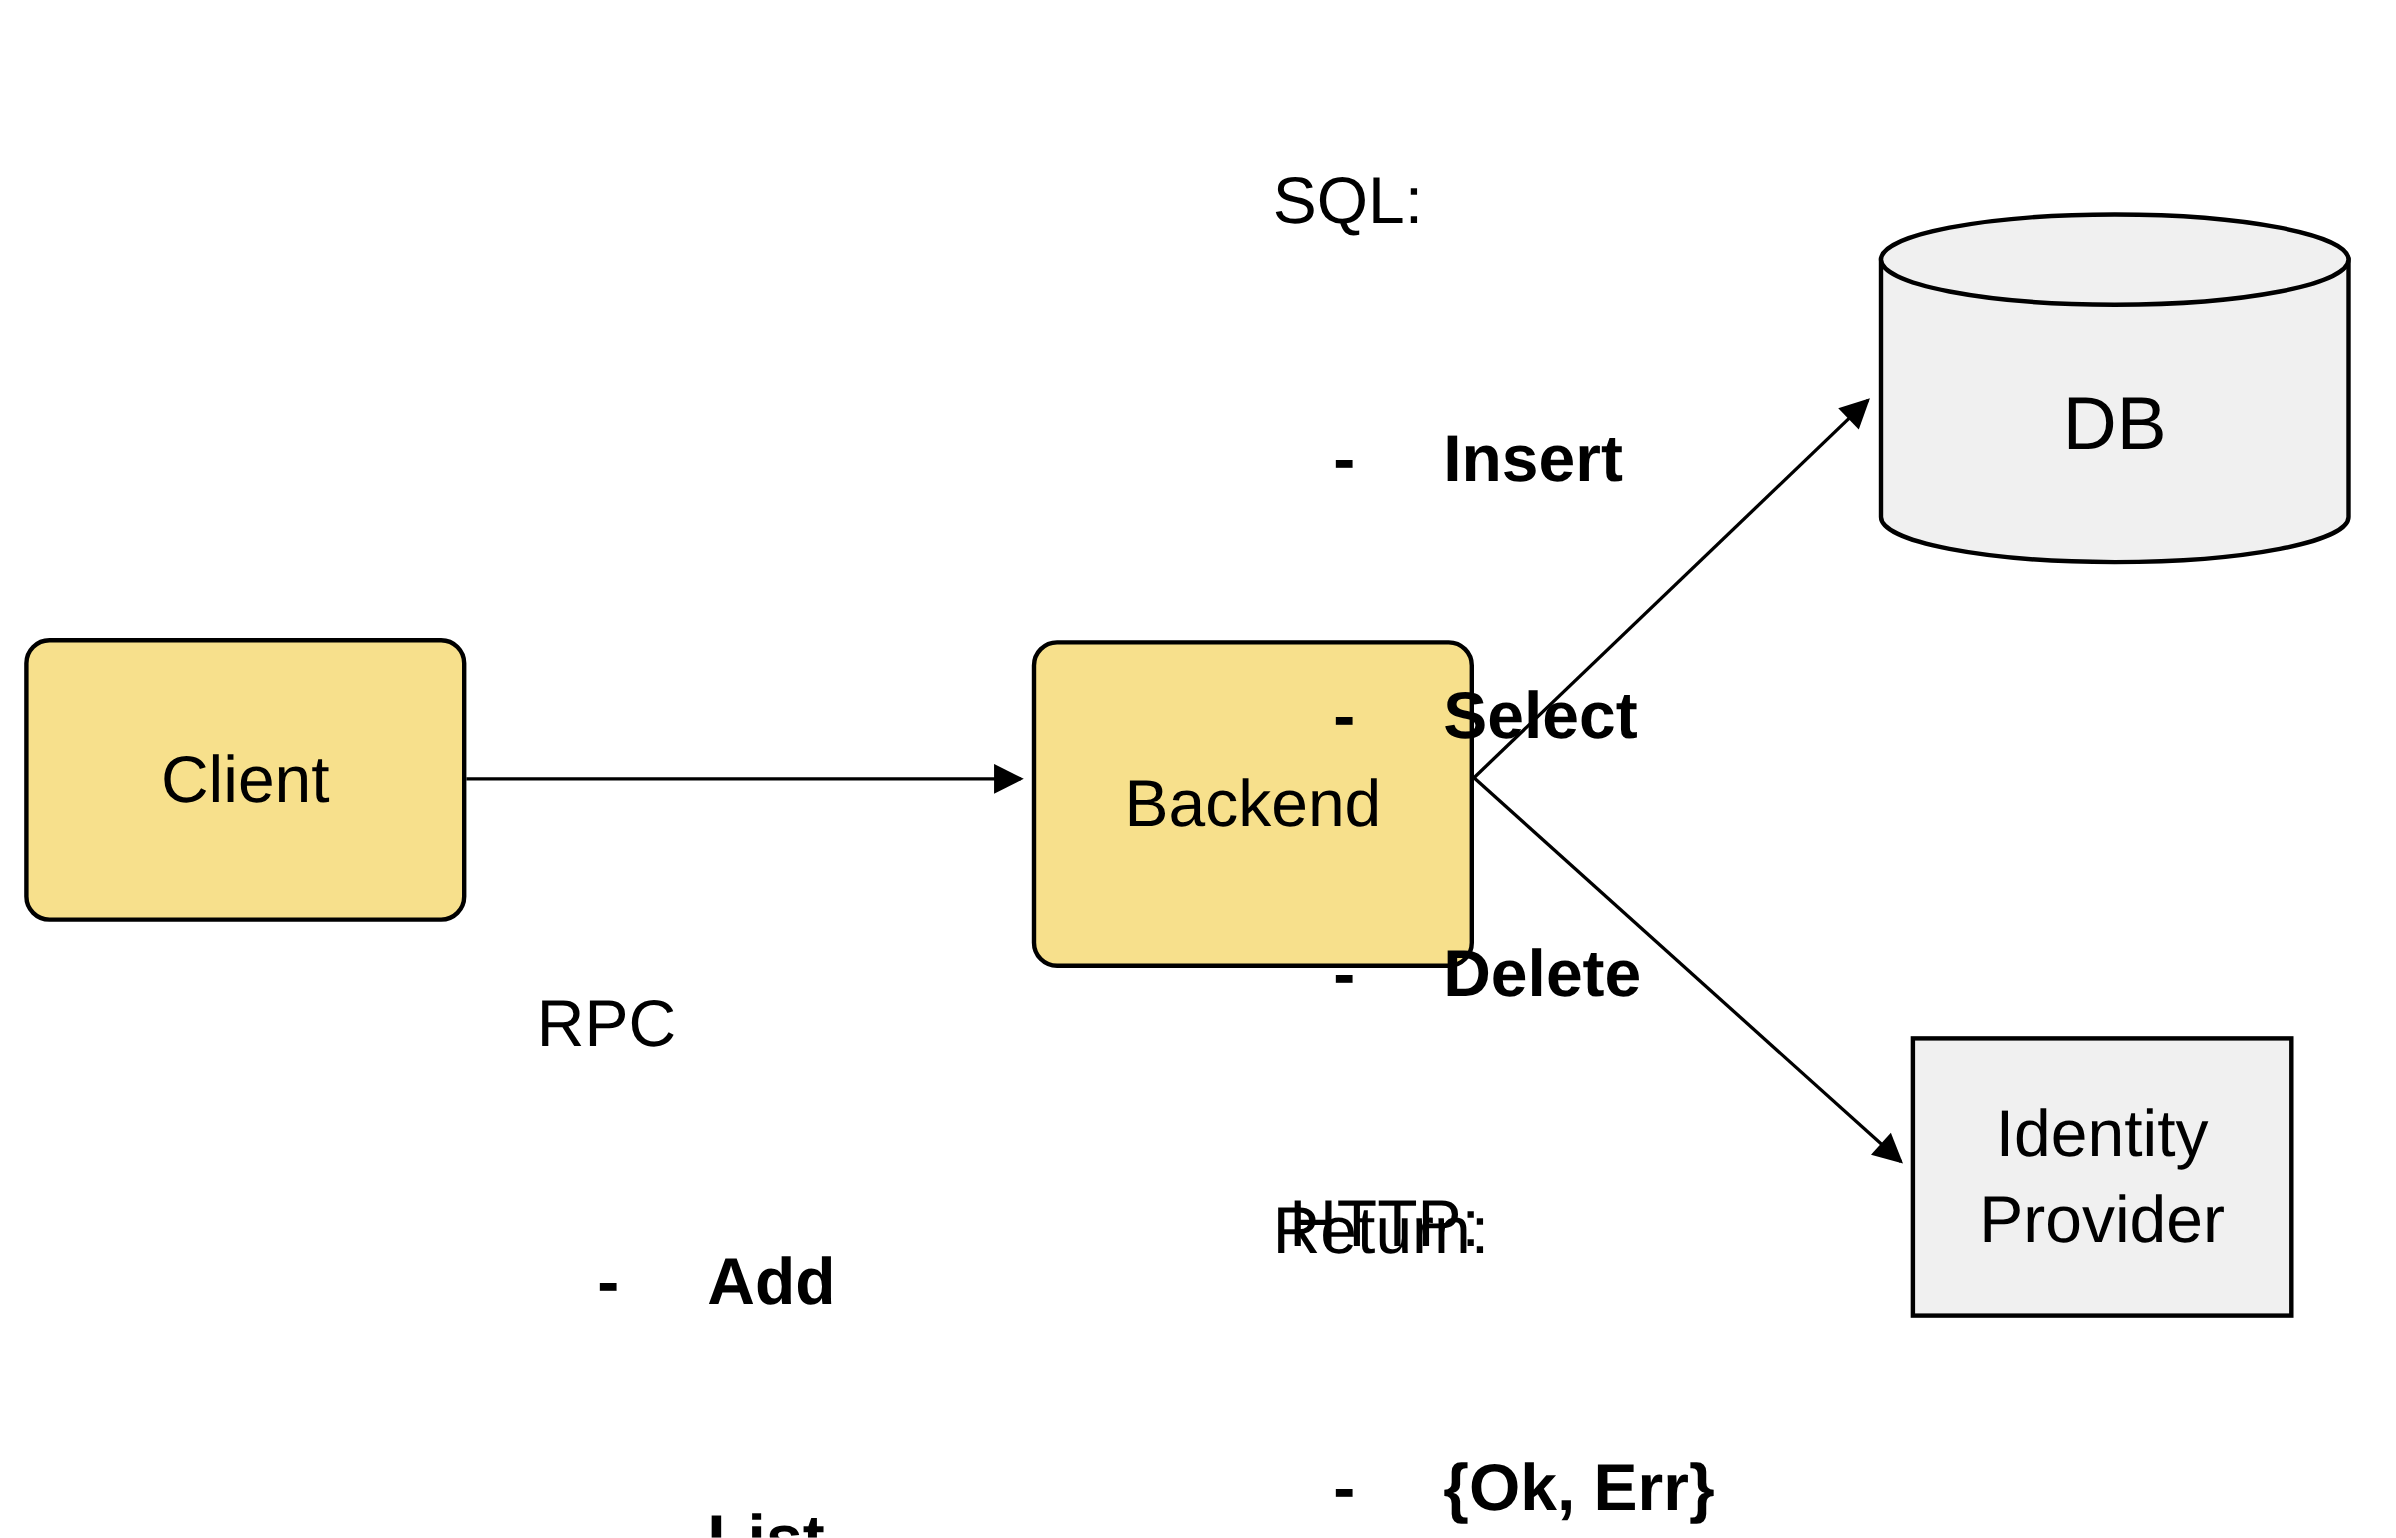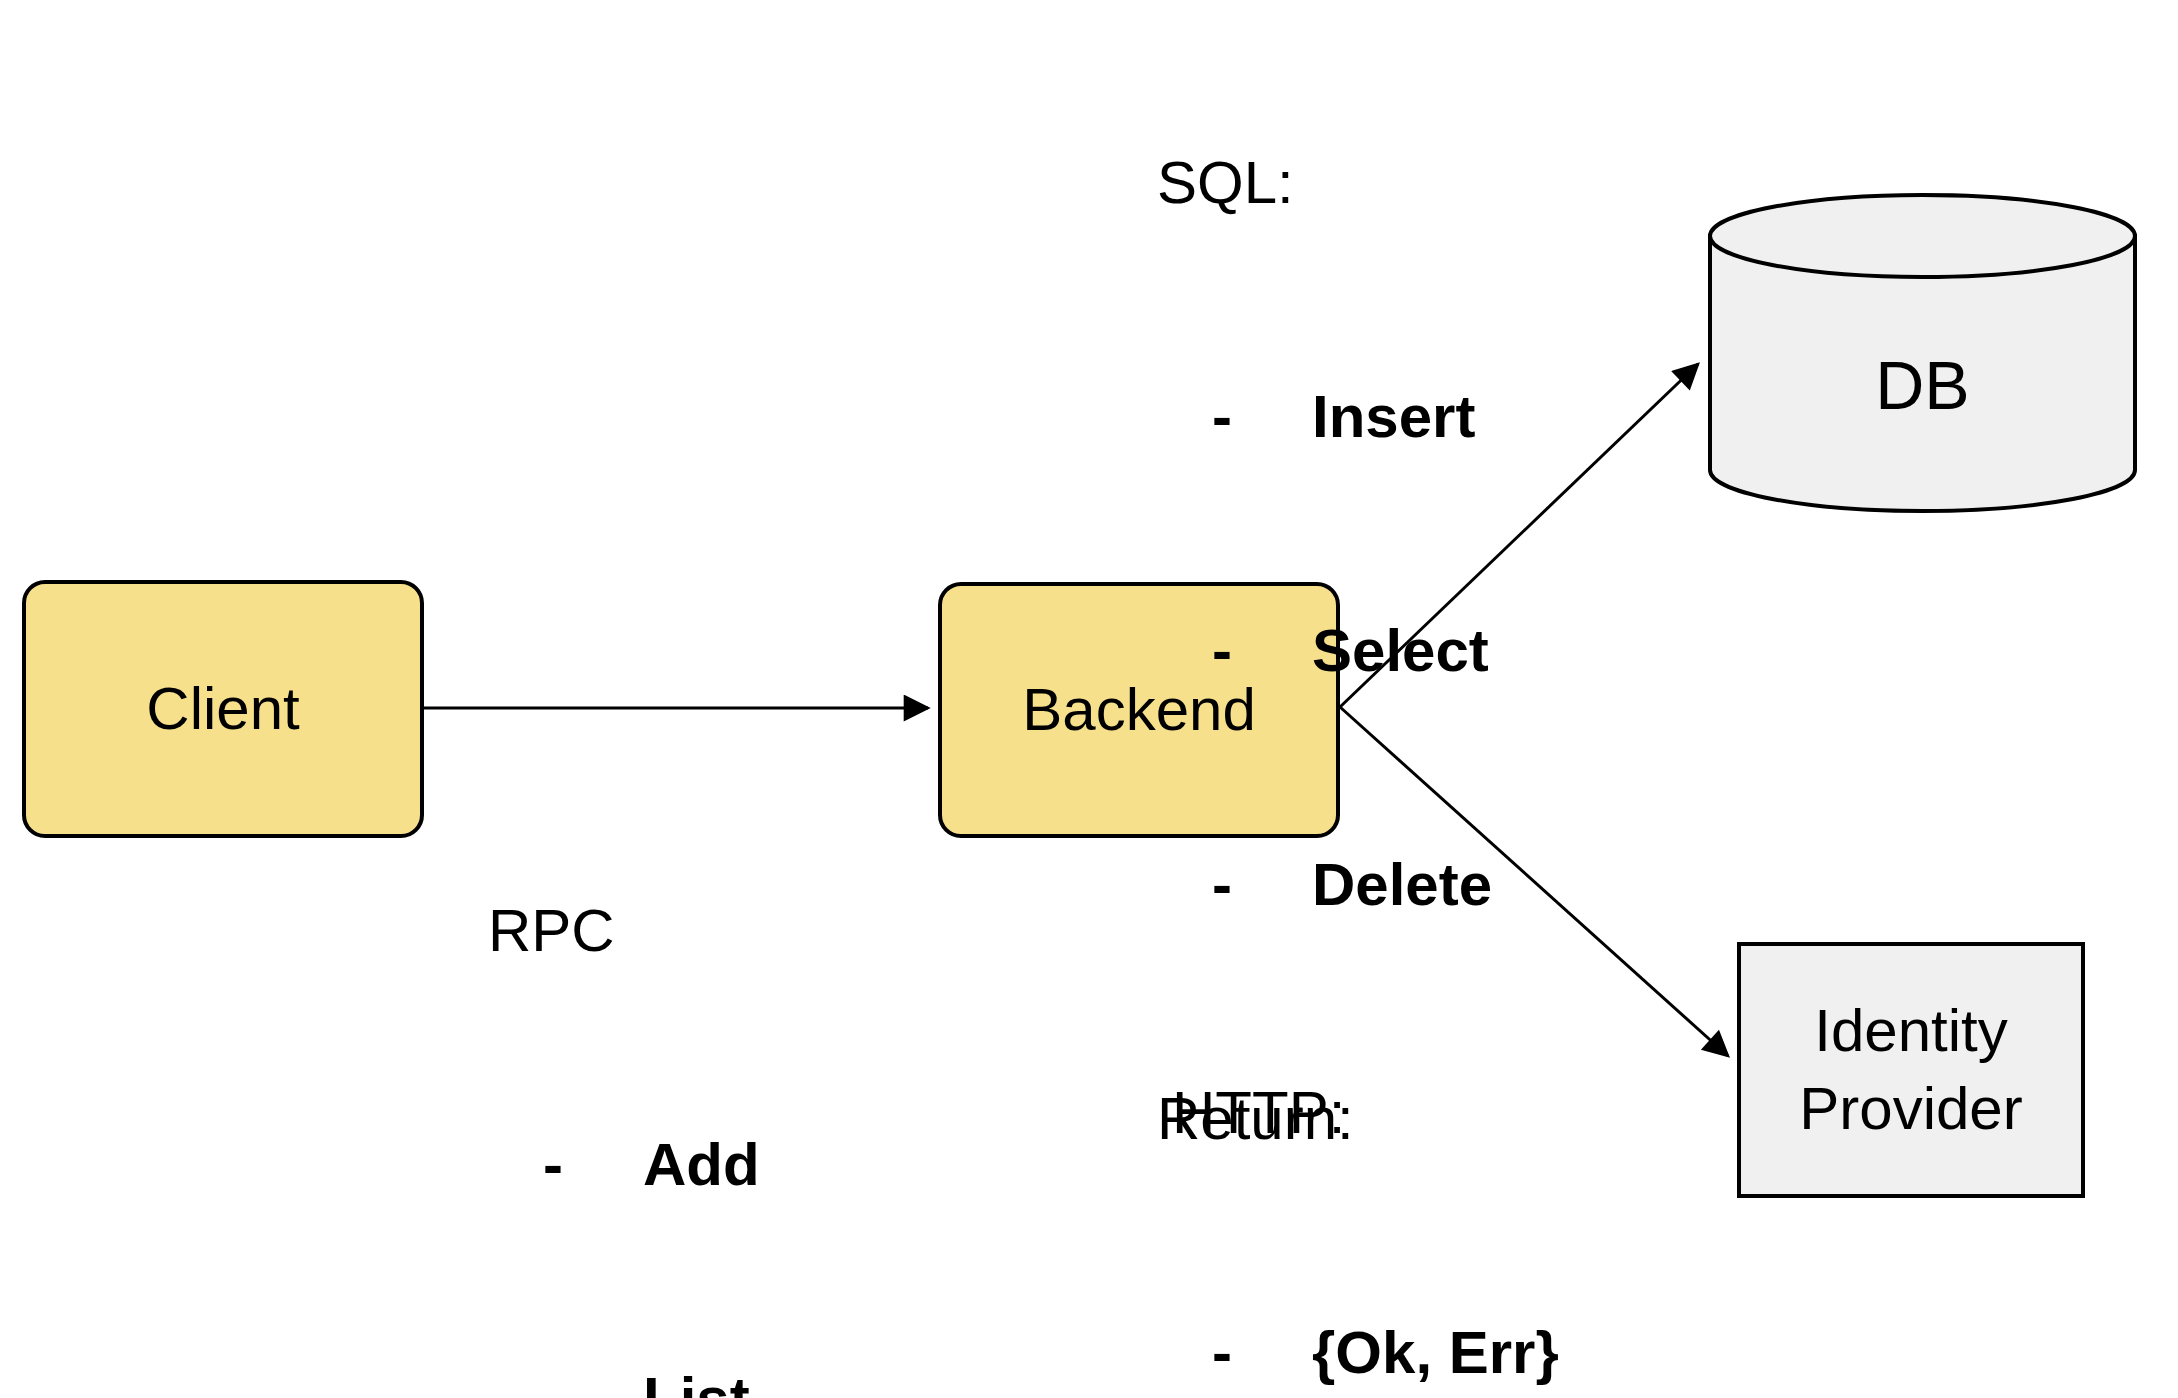--- a/index.html
+++ b/index.html
@@ -86,21 +86,21 @@
 
     <line class="arrow" x1="424" y1="708" x2="928" y2="708"></line>
     <line class="arrow" x1="1340" y1="707" x2="1698" y2="364"></line>
     <line class="arrow" x1="1340" y1="707" x2="1728" y2="1056"></line>
   </svg>
 
   <div class="node yellow" style="left:22px; top:580px; width:402px; height:258px;">
     <span>Client</span>
   </div>
 
-  <div class="node yellow" style="left:938px; top:582px; width:402px; height:256px;">
+  <div class="node yellow" style="left:938px; top:582px; width:402px; height:298px;">
     <span>Backend</span>
   </div>
 
   <div class="node gray" style="left:1737px; top:942px; width:348px; height:256px;">
     <span>
       <span>Identity</span><br>
       <span>Provider</span>
     </span>
   </div>
 

